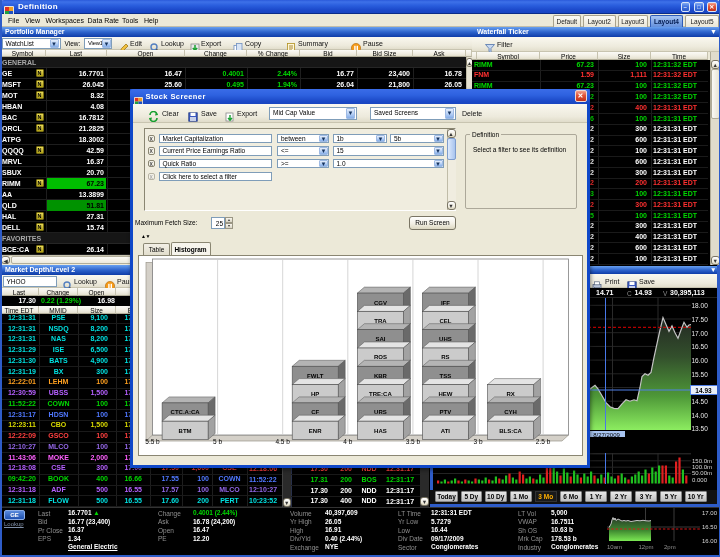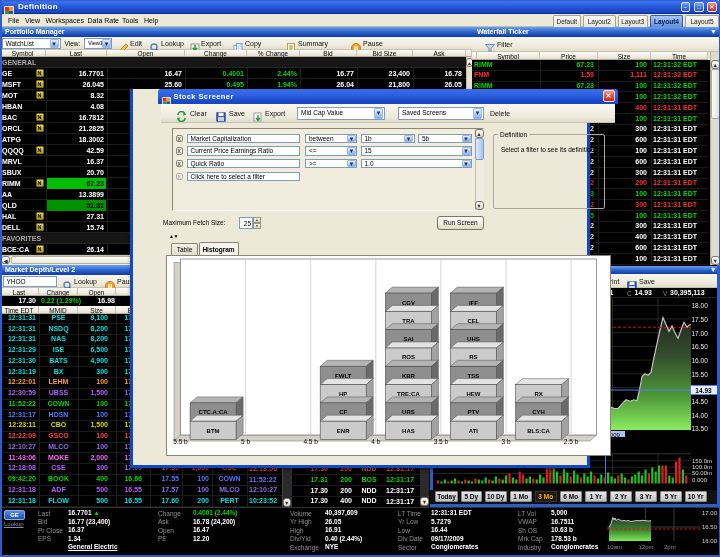--- a/index.html
+++ b/index.html
@@ -704,21 +704,21 @@
 <div style="left:702px;top:510px;font-size:6px;color:#D8D8D8;">17.00</div>
 <div style="left:702px;top:524px;font-size:6px;color:#D8D8D8;">16.50</div>
 <div style="left:702px;top:538px;font-size:6px;color:#D8D8D8;">16.00</div>
 <div style="left:607px;top:544px;font-size:6px;color:#909090;">10am</div>
 <div style="left:638.5px;top:544px;font-size:6px;color:#909090;">12pm</div>
 <div style="left:664px;top:544px;font-size:6px;color:#909090;">2pm</div>
 <div style="left:0px;top:0px;width:1.5px;height:557px;background:#2E5CC8;"></div>
 <div style="left:718.5px;top:0px;width:1.5px;height:557px;background:#2E5CC8;"></div>
 <div style="left:0px;top:554.5px;width:720px;height:2.5px;background:#2E5CC8;"></div>
 <div style="left:130px;top:88.5px;width:459.5px;height:379px;z-index:10;background:#ECE9D8;border-left:3px solid #1048C8;border-right:3px solid #1048C8;border-bottom:3px solid #1048C8;box-shadow:1px 2px 4px rgba(0,0,0,0.45);">
-<div style="position:relative;width:100%;height:100%;margin-left:28px;">
+<div style="position:relative;width:100%;height:100%;">
 <div style="position:absolute;left:-3px;top:0px;width:459.5px;height:15px;background:linear-gradient(#3A6CE8,#2E62E0 40%,#1C4AC8 80%,#1845C0);border-radius:3px 3px 0 0;"></div>
 <div style="position:absolute;left:1px;top:3px;width:9px;height:9px;"><svg width="9" height="9" viewBox="0 0 10 10">
             <rect x="0" y="0" width="10" height="10" rx="1" fill="#E8E4DC"></rect>
             <rect x="1" y="1" width="4" height="4" fill="#E03020"></rect>
             <rect x="5" y="1" width="4" height="4" fill="#F0A020"></rect>
             <rect x="1" y="5" width="4" height="4" fill="#20A040"></rect>
             <rect x="5" y="5" width="4" height="4" fill="#2050C0"></rect>
           </svg></div>
 <div style="position:absolute;left:12.5px;top:3.2px;color:#fff;font-size:7.5px;font-weight:bold;letter-spacing:.4px;">Stock Screener</div>
 <div style="position:absolute;left:441.5px;top:1.5px;width:12px;height:11.5px;background:linear-gradient(#F2A08C,#E25438 45%,#C03018);border:1px solid #F0D8D0;border-radius:2px;color:#fff;font-size:7px;font-weight:bold;text-align:center;line-height:10px;">✕</div>

